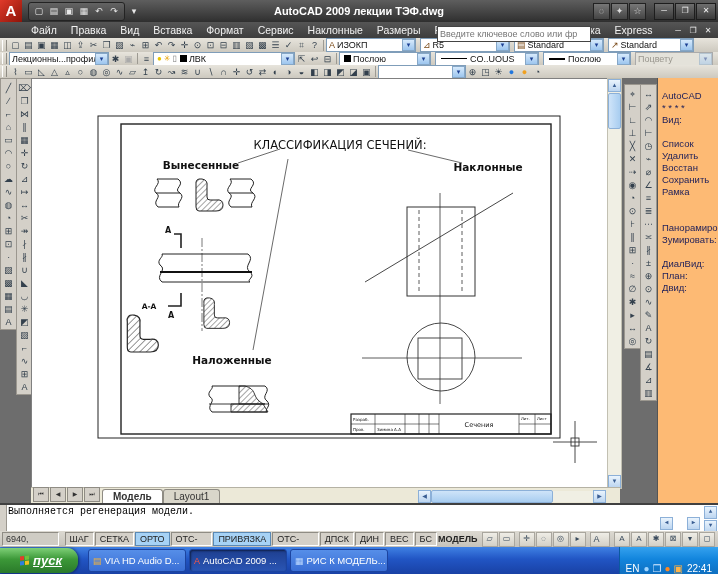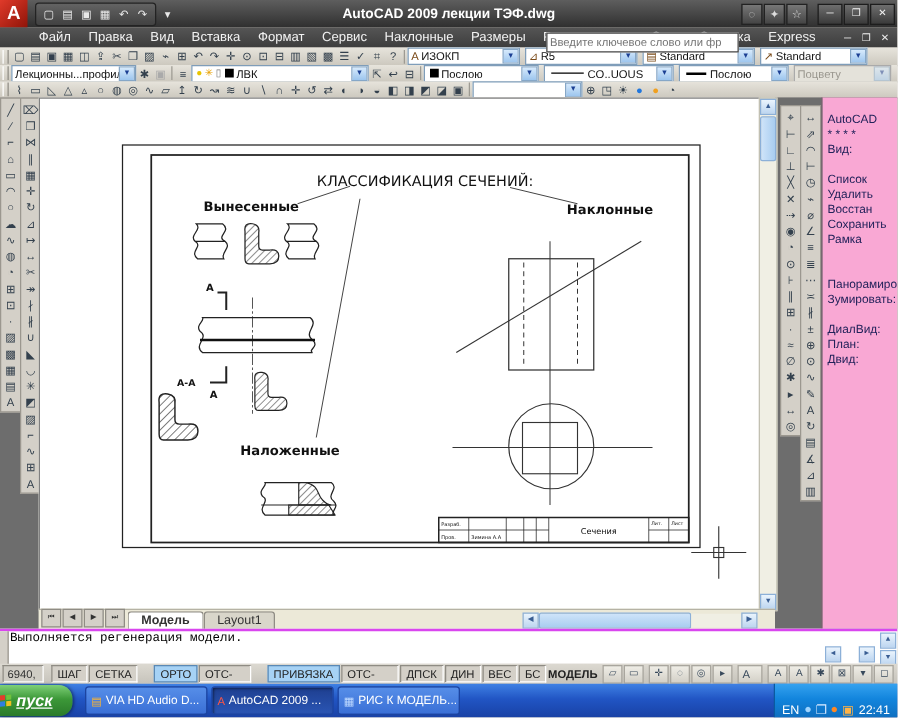--- a/index.html
+++ b/index.html
@@ -67,48 +67,48 @@
     display:flex;align-items:flex-end;border-top:1px solid #b5b2a4;}
   .navbtn{width:14px;height:13px;background:#d4d0c8;border:1px solid #8f8c84;font-size:6px;
     line-height:12px;text-align:center;color:#333;margin-bottom:1px;}
   .tab{padding:0 10px;height:14px;line-height:14px;font-size:10px;border:1px solid #8f8c84;
     border-bottom:none;border-radius:3px 3px 0 0;background:#d9d6ca;color:#333;}
   .tab.active{background:#fff;font-weight:bold;}
   #hscroll{margin-left:auto;margin-right:14px;margin-bottom:1px;display:flex;align-items:center;}
   #hthumb{width:120px;height:11px;background:linear-gradient(#cfe4f9,#a8cdf0);border:1px solid #8cb0d8;border-radius:2px;}
   #hs-track{width:40px;height:11px;background:#f0efe4;}
   
-  #screenmenu{position:absolute;left:657px;top:0;width:61px;height:425px;background:#f9a8d4;
+  #screenmenu{position:absolute;left:657px;top:0;width:61px;height:425px;background:#fdba74;
     border-left:1px solid #555;padding-top:12px;box-sizing:border-box;}
   .sm-item{height:12px;line-height:12px;font-size:9.5px;color:#22225a;padding-left:4px;white-space:nowrap;overflow:hidden;}
   
   #cmdline{position:absolute;left:0;top:503px;width:718px;height:28px;background:#fff;
-    border-top:2px solid #d946ef;box-sizing:border-box;font-family:"Liberation Mono",monospace;}
+    border-top:2px solid #404040;box-sizing:border-box;font-family:"Liberation Mono",monospace;}
   #cmd-grip{position:absolute;left:0;top:0;width:6px;height:28px;background:#d4d0c8;border-right:1px solid #9b978f;}
   #cmd-history{position:absolute;left:8px;top:1px;font-size:10px;color:#000;}
   #cmd-prompt{position:absolute;left:8px;bottom:1px;font-size:10px;color:#000;border-top:1px solid #d0d0d0;width:660px;}
   #cmd-vscroll{position:absolute;right:1px;top:1px;display:flex;flex-direction:column;gap:1px;}
   #cmd-hscroll{position:absolute;right:18px;bottom:1px;display:flex;gap:14px;}
   
   #statusbar{position:absolute;left:0;top:531px;width:718px;height:16px;background:linear-gradient(#dcd9d1,#c6c3bb);
     display:flex;align-items:center;font-size:9px;color:#222;}
   #coords{width:108px;height:12px;line-height:12px;border:1px solid #8f8c84;border-bottom-color:#fff;border-right-color:#fff;
     background:#cfccc4;padding-left:3px;margin:0 6px 0 2px;color:#333;}
   .toggle{padding:0 4px;height:12px;line-height:12px;border:1px solid #fff;border-top-color:#8f8c84;border-left-color:#8f8c84;
     background:#d4d0c8;margin-right:1px;}
-  .toggle.on{background:#a6d2f5;border:1px solid #5a89b5;margin-left:12px;}
+  .toggle.on{background:#a6d2f5;border:1px solid #5a89b5;}
   #sb-right{margin-left:auto;display:flex;align-items:center;gap:1px;padding-right:3px;}
   #model-label{font-weight:bold;margin-right:3px;}
   .sbicon{width:14px;height:13px;border:1px solid #a9a69e;background:linear-gradient(#efede6,#d3d0c7);
     text-align:center;line-height:12px;font-size:8px;color:#394a5c;}
   #annscale{border:1px solid #a9a69e;background:linear-gradient(#efede6,#d3d0c7);height:13px;line-height:12px;padding:0 3px;color:#394a5c;}
   
   #taskbar{position:absolute;left:0;top:547px;width:718px;height:27px;
     background:linear-gradient(#3f81e4,#2155c4 45%,#1941a5);display:flex;align-items:center;}
-  #startbtn{height:25px;margin-top:0px;padding:0 16px 0 0;border-radius:0 11px 11px 0;
+  #startbtn{height:25px;margin-top:0px;padding:0 16px 0 20px;border-radius:0 11px 11px 0;
     background:linear-gradient(#7ed077,#3c9838 45%,#2a7a2a);color:#fff;font-weight:bold;font-style:italic;
     font-size:13px;line-height:25px;box-shadow:1px 0 3px rgba(0,0,0,.5);display:flex;align-items:center;gap:4px;text-decoration:underline;}
   #flag{display:inline-grid;grid-template-columns:4px 4px;grid-template-rows:4px 4px;gap:1px;transform:skewY(-6deg);}
   #flag i{display:block;}
   #flag i:nth-child(1){background:#e23c2c;}#flag i:nth-child(2){background:#6fc23c;}
   #flag i:nth-child(3){background:#2f7ee0;}#flag i:nth-child(4){background:#f0c020;}
   #tasks{display:flex;gap:3px;margin-left:10px;}
   .task{width:88px;height:21px;border-radius:3px;background:linear-gradient(#568ee8,#3a6fd6);
     border:1px solid #1c44a0;color:#fff;font-size:9.5px;line-height:20px;padding:0 4px;
     white-space:nowrap;overflow:hidden;display:flex;align-items:center;gap:3px;}

